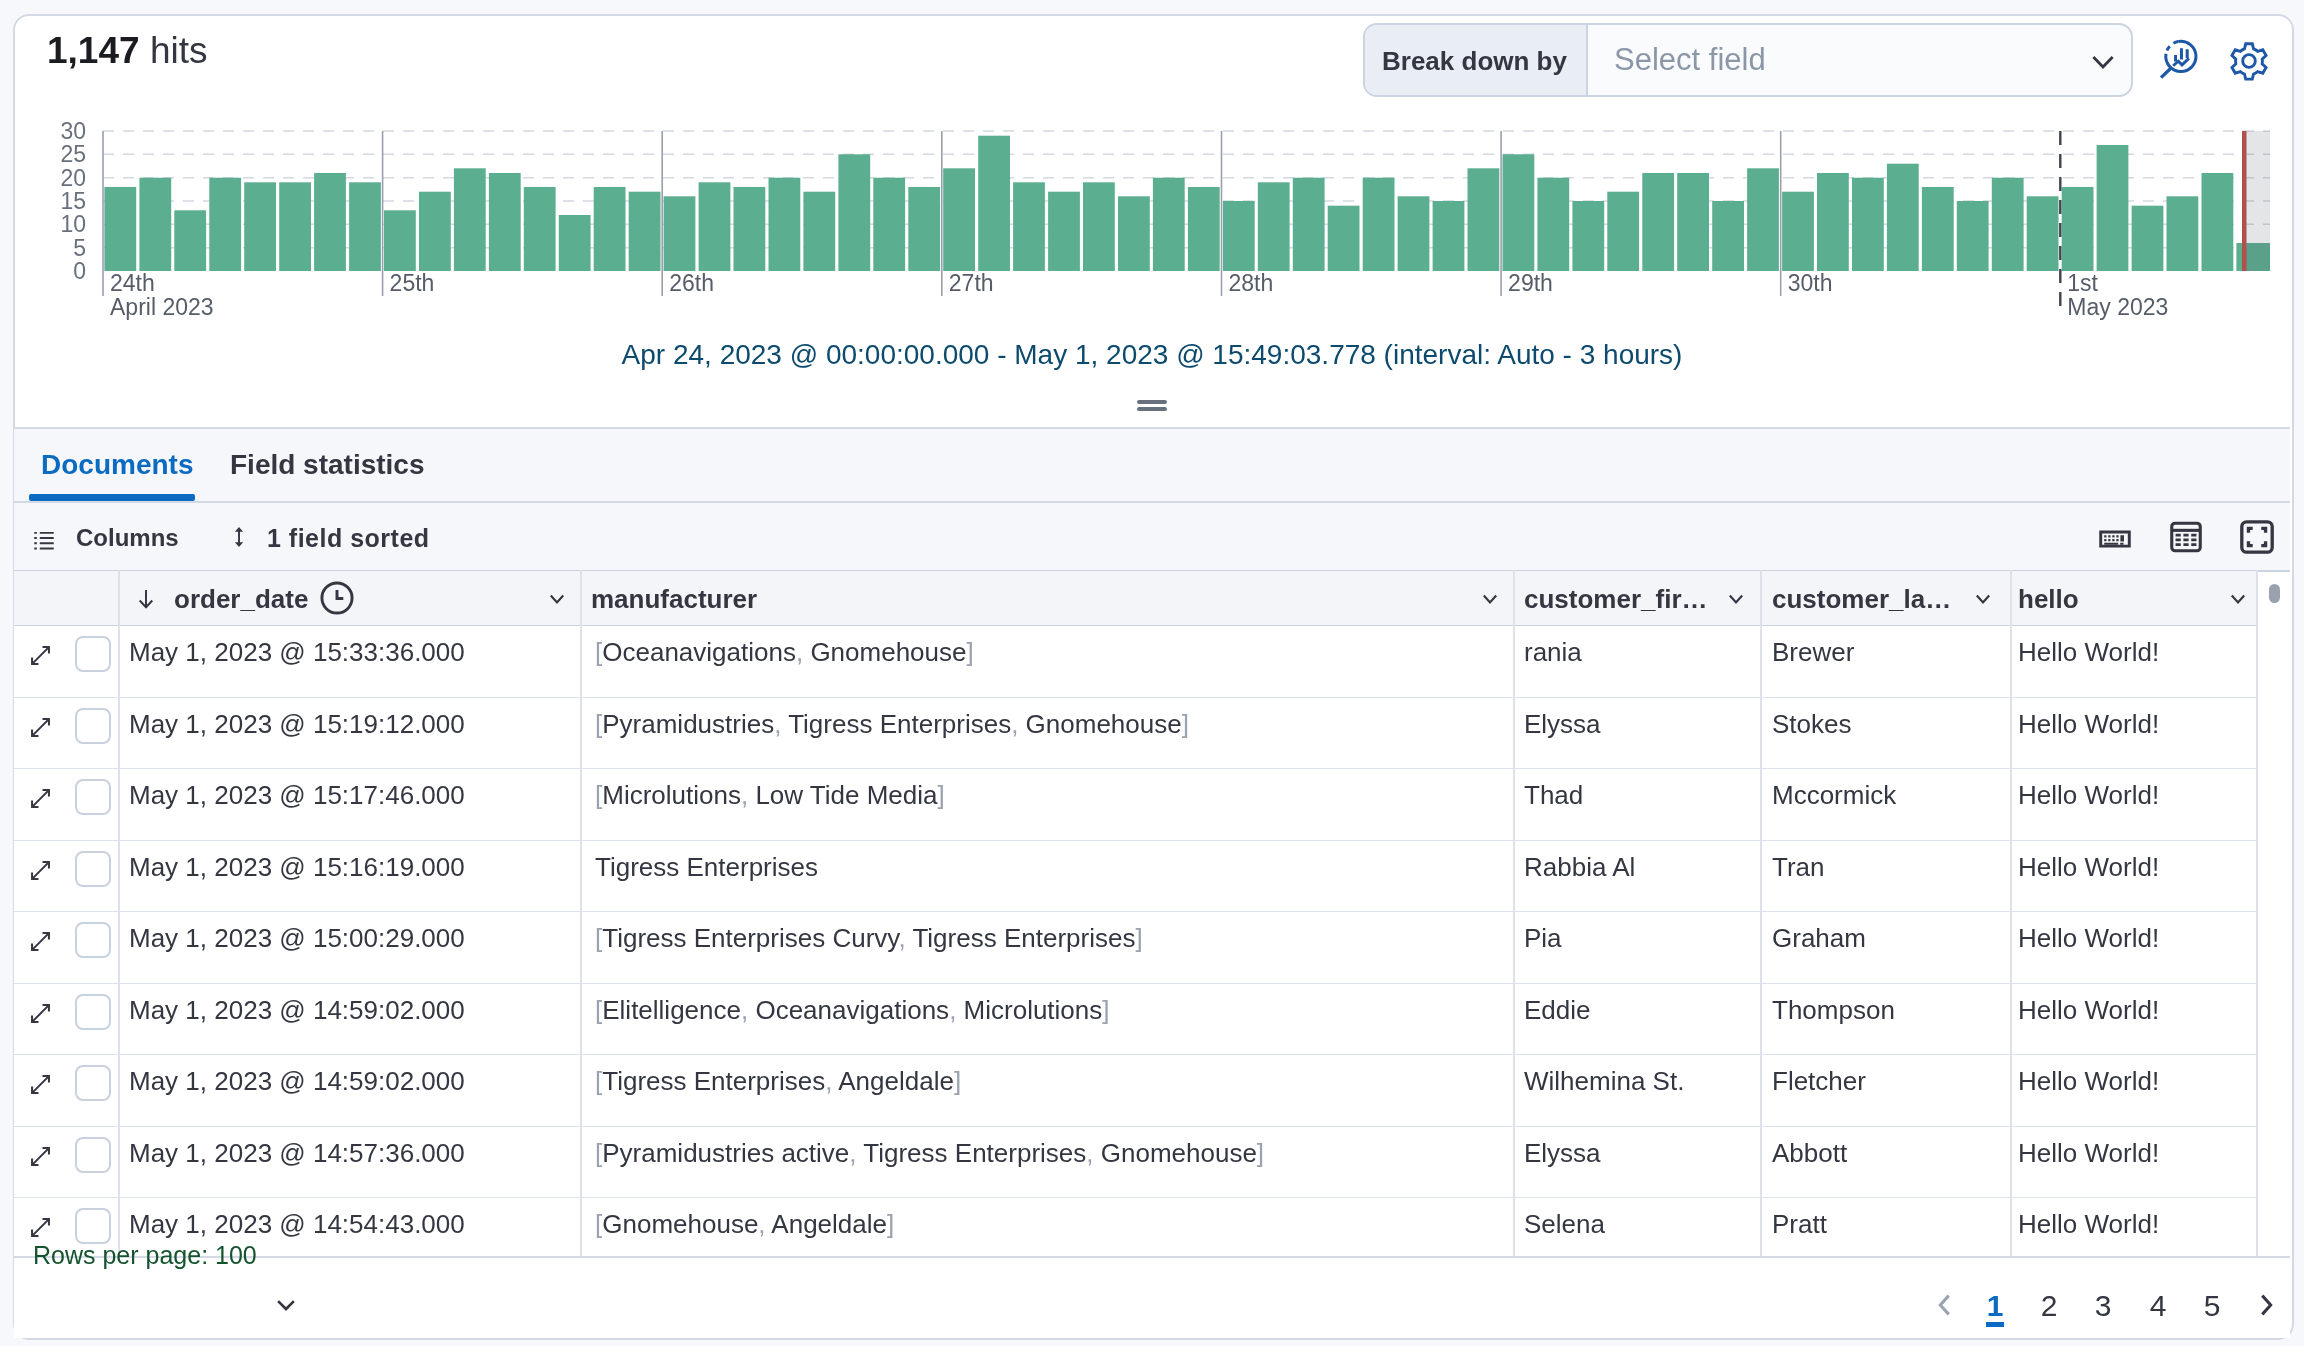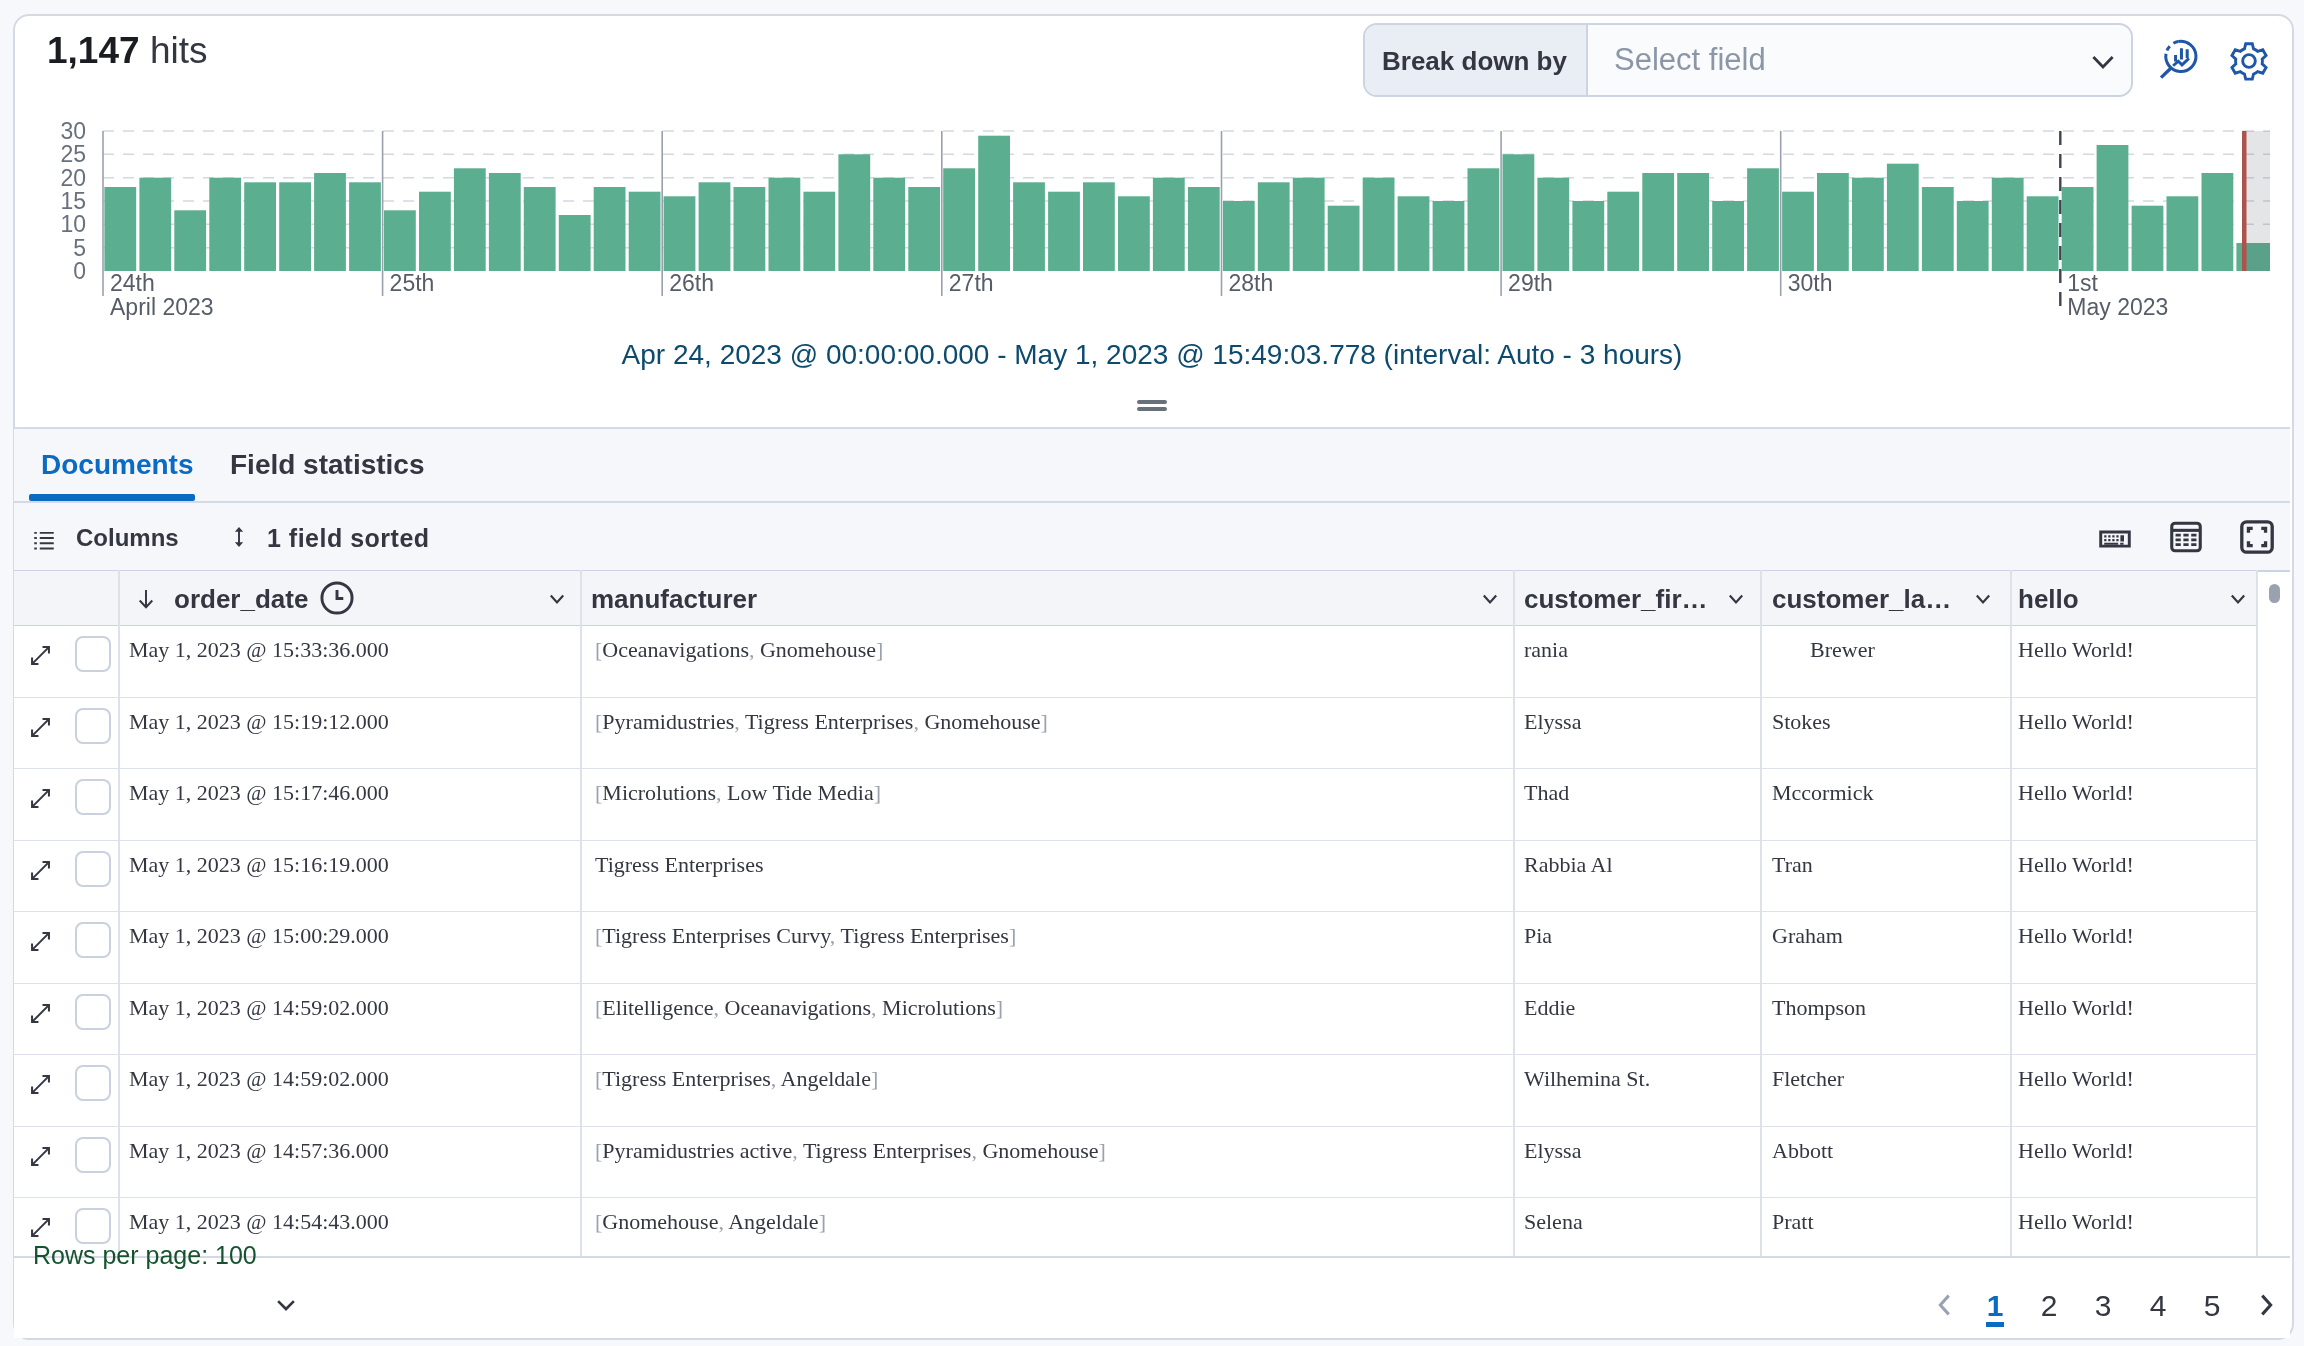--- a/index.html
+++ b/index.html
@@ -6,21 +6,21 @@
 #panel { position:absolute; left:13px; top:14px; width:2281px; height:1326px; background:#fff; border:2px solid #d3dae6; border-radius:16px; overflow:hidden; }
 .abs { position:absolute; }
 .dim { color:#9aa2af; }
 #tabsbg { position:absolute; left:14px; top:427px; width:2276px; height:143px; background:#f6f7fa; border-top:2px solid #d3dae6; }
 #tabline { position:absolute; left:14px; top:501px; width:2276px; height:2px; background:#d3dae6; }
 #hdr { position:absolute; left:14px; top:570px; width:2242px; height:56px; background:#f3f5f9; border-top:1.5px solid #ccd3e0; border-bottom:1.5px solid #ccd3e0; }
 #hdrline { position:absolute; left:2256px; top:570px; width:34px; height:1.5px; background:#ccd3e0; }
 .vline { position:absolute; top:570px; height:686px; width:1.5px; background:#dce1ea; }
 .row { position:absolute; left:14px; width:2242px; border-bottom:1.5px solid #dce1ea; background:#fff; }
 .cell { position:absolute; top:11px; overflow:hidden; white-space:nowrap; }
-.mono { font-family:Liberation Serif, serif; font-size:22px; color:#343741; }
+.mono { font-family:Liberation Sans, sans-serif; font-size:26px; color:#343741; }
 .exp { position:absolute; left:14px; top:17px; }
 .cb { position:absolute; left:61px; top:10px; width:36px; height:36px; border:2px solid #c9d1de; border-radius:8px; background:#fff; }
 .hcell { position:absolute; top:584px; font-size:26px; font-weight:700; color:#343741; white-space:nowrap; }
 .hchev { position:absolute; top:588px; }
 #foot { position:absolute; left:14px; top:1256px; width:2276px; height:82px; background:#fff; border-top:2px solid #d3dae6; }
 .pagnum { position:absolute; top:1289px; font-size:30px; color:#343741; width:40px; text-align:center; }
 </style></head>
 <body>
 <div id="page">
 <div id="panel"></div>
@@ -213,21 +213,21 @@
 <div class="abs" style="left:2269px;top:584px;width:11px;height:19px;background:#9aa2af;border-radius:6px"></div>
 
 <div class="row" style="top:626.0px;height:71.5px">
 <div class="exp"><svg width="25" height="25" viewBox="0 0 16 16" fill="none" stroke="#343741" stroke-width="1.3">
           <path d="M3.3 12.7 L12.7 3.3 M9.3 2.6 h4.1 v4.1 M6.7 13.4 h-4.1 v-4.1"></path>
         </svg></div>
       <div class="cb"></div>
 <div class="cell mono" style="left:115px;width:443px">May 1, 2023 @ 15:33:36.000</div>
       <div class="cell mono" style="left:581px;width:910px"><span class="dim">[</span>Oceanavigations<span class="dim">, </span>Gnomehouse<span class="dim">]</span></div>
       <div class="cell mono" style="left:1510px;width:228px">rania</div>
-      <div class="cell mono" style="left:1796px;width:230px">Brewer</div>
+      <div class="cell mono" style="left:1758px;width:230px">Brewer</div>
       <div class="cell mono" style="left:2004px;width:230px">Hello World!</div>
 </div>
     <div class="row" style="top:697.5px;height:71.5px">
 <div class="exp"><svg width="25" height="25" viewBox="0 0 16 16" fill="none" stroke="#343741" stroke-width="1.3">
           <path d="M3.3 12.7 L12.7 3.3 M9.3 2.6 h4.1 v4.1 M6.7 13.4 h-4.1 v-4.1"></path>
         </svg></div>
       <div class="cb"></div>
 <div class="cell mono" style="left:115px;width:443px">May 1, 2023 @ 15:19:12.000</div>
       <div class="cell mono" style="left:581px;width:910px"><span class="dim">[</span>Pyramidustries<span class="dim">, </span>Tigress Enterprises<span class="dim">, </span>Gnomehouse<span class="dim">]</span></div>
       <div class="cell mono" style="left:1510px;width:228px">Elyssa</div>

